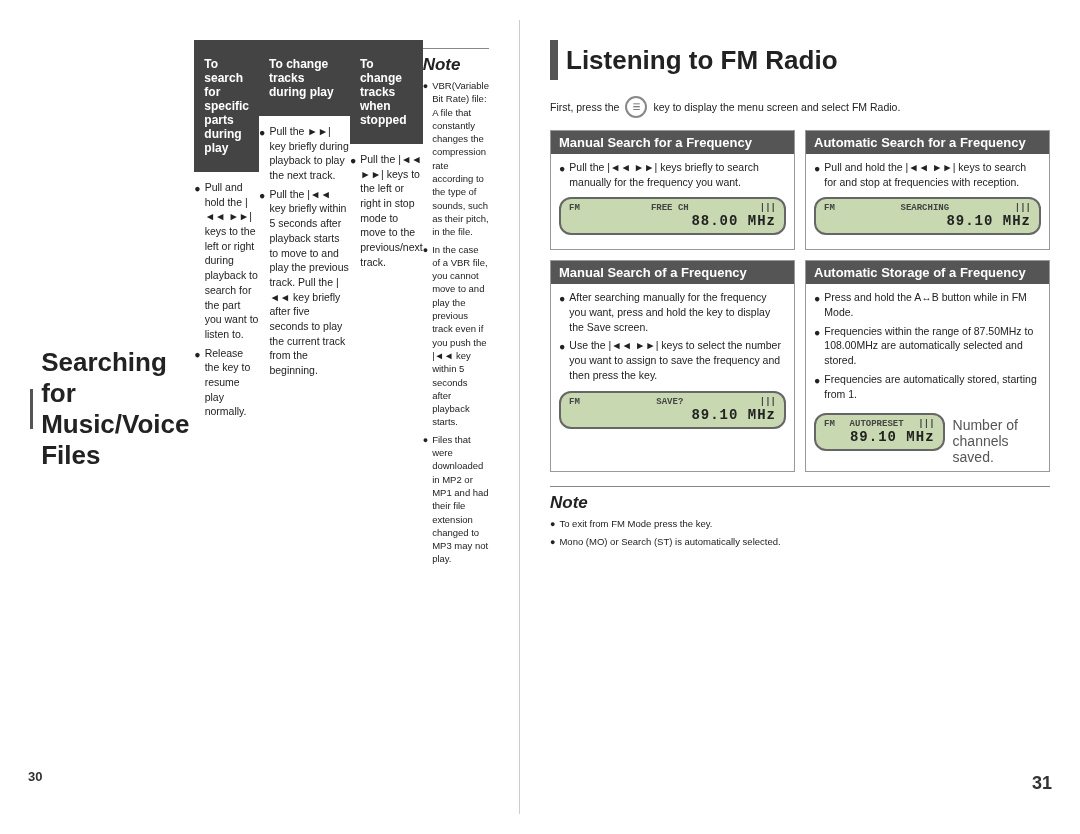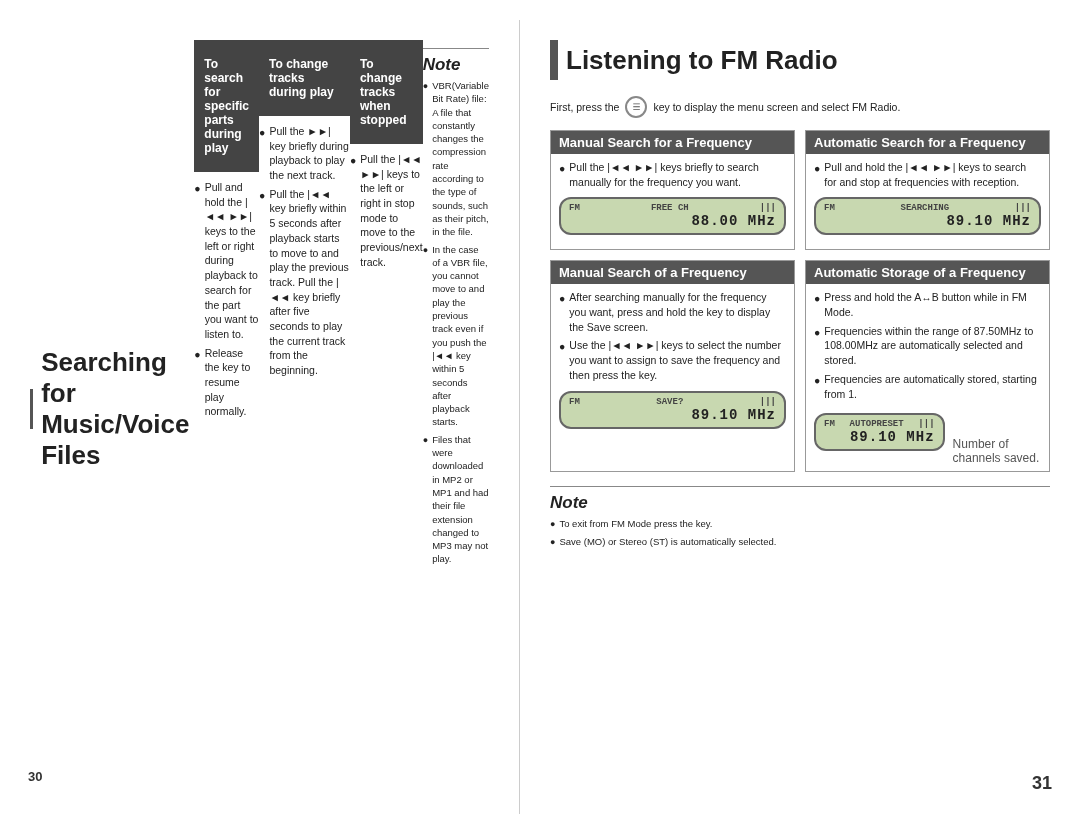--- a/index.html
+++ b/index.html
@@ -339,32 +339,32 @@
         </div>
         <div style="display:flex; align-items:flex-start; gap:8px;">
           <div class="lcd-display" style="flex:1;">
             <div class="lcd-top-row">
               <span>FM</span>
               <span>AUTOPRESET</span>
               <span>|||</span>
             </div>
             <div class="lcd-freq">89.10 MHz</div>
           </div>
-          <div style="font-size:12px; color:#555; margin-top:32px; flex:0.8;">Number of channels saved.</div>
+          <div style="font-size:14px; color:#555; margin-top:12px; flex:0.8;">Number of channels saved.</div>
         </div>
       </div>
     </div>
 
     <div class="right-note-section">
       <div class="note-title">Note</div>
       <div class="note-item">
         <span class="bullet" style="font-size:9px;margin-right:4px;">●</span>
         <span>To exit from FM Mode press the  key.</span>
       </div>
       <div class="note-item">
         <span class="bullet" style="font-size:9px;margin-right:4px;">●</span>
-        <span>Save (MO) or Stereo (ST) is automatically selected.</span>
+        <span>Mono (MO) or Search (ST) is automatically selected.</span>
       </div>
     </div>
 
     <div class="page-num-right">31</div>
   </div>
 </div>
 
 </body></html>

